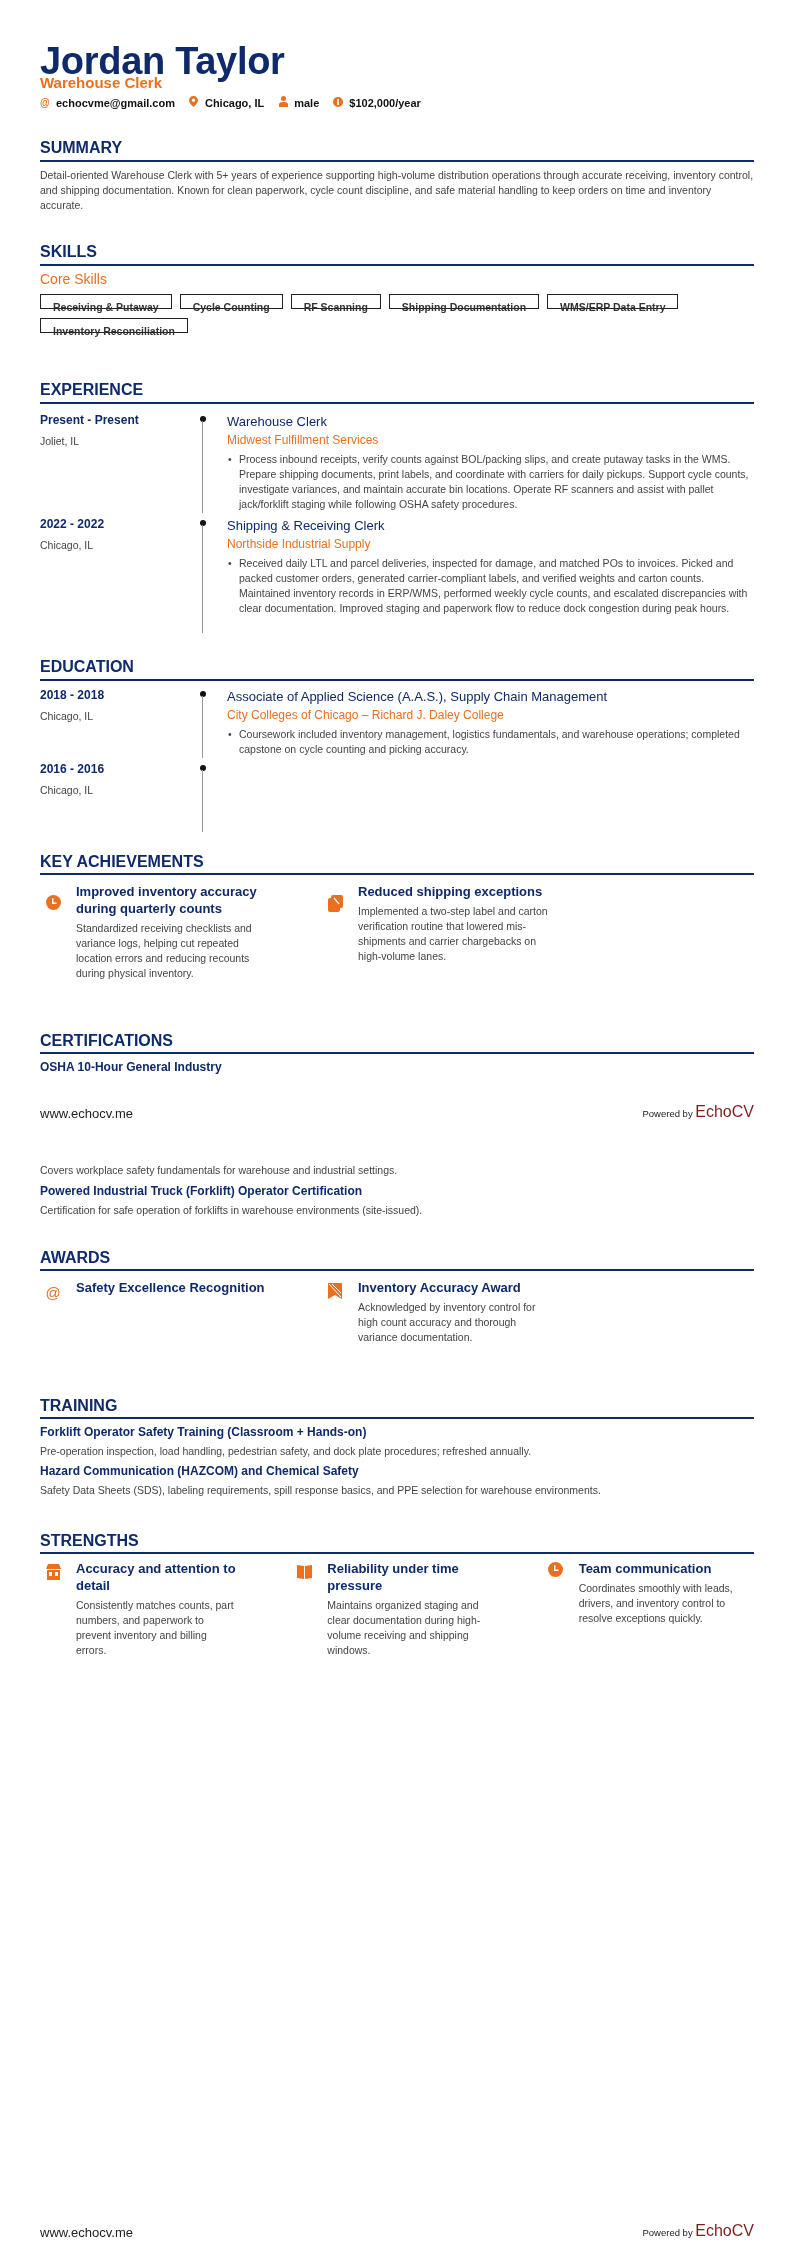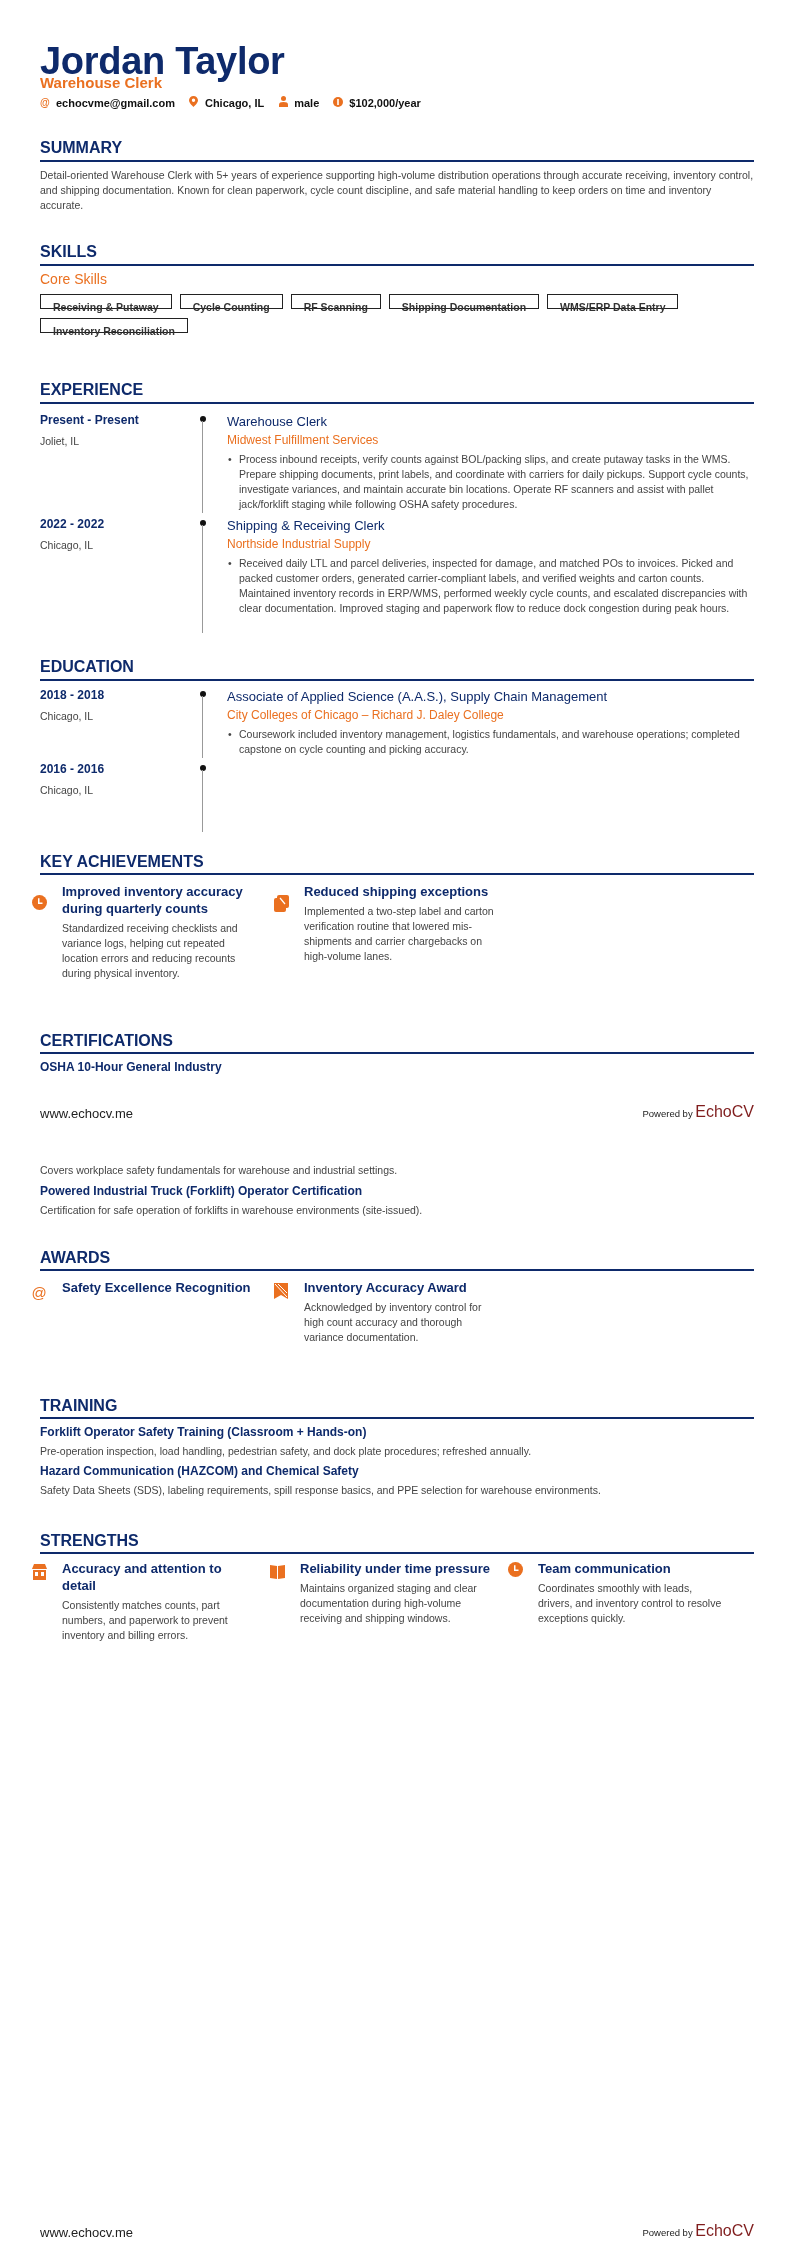--- a/index.html
+++ b/index.html
@@ -18,21 +18,21 @@
   .tl-row { position: absolute; left: 40px; width: 714px; }
   .tl-date { position: absolute; left: 0; top: 0; font-size: 12px; font-weight: bold; color: #0e2a6b; }
   .tl-loc { position: absolute; left: 0; top: 22px; font-size: 10.5px; color: #444; }
   .tl-dot { position: absolute; left: 160px; top: 3px; width: 6px; height: 6px; border-radius: 50%; background: #111; }
   .tl-line { position: absolute; left: 162px; top: 8px; width: 1px; background: #999; }
   .tl-body { position: absolute; left: 187px; top: 0; width: 527px; }
   .tl-role { font-size: 13px; color: #0e2a6b; line-height: 17px; }
   .tl-org { font-size: 12px; font-weight: normal; color: #ea7020; line-height: 20px; }
   .tl-bul { font-size: 10.5px; color: #444; line-height: 15px; padding-left: 12px; position: relative; margin-top: 2px; }
   .tl-bul::before { content: "•"; position: absolute; left: 1px; top: 0; }
-  .cards { position: absolute; left: 26px; width: 714px; display: flex; }
+  .cards { position: absolute; left: 40px; width: 714px; display: flex; gap: 40px; }
   .card { width: 242px; display: flex; gap: 10px; padding-right: 12px; }
   .card .cic { width: 26px; flex: none; display: flex; justify-content: center; padding-top: 12px; }
   .card .ctitle { font-size: 13px; font-weight: bold; color: #0e2a6b; line-height: 17px; }
   .card .cdesc { font-size: 10.5px; color: #444; line-height: 15px; margin-top: 4px; }
   .item-title { position: absolute; left: 40px; font-size: 12px; font-weight: bold; color: #0e2a6b; }
   .item-desc { position: absolute; left: 40px; font-size: 10.5px; color: #444; }
   .foot-l { position: absolute; left: 40px; font-size: 13px; color: #222; }
   .foot-r { position: absolute; right: 40px; font-size: 9.5px; color: #222; }
   .foot-r .brand { font-size: 16px; color: #7f1d1d; }
 </style>

